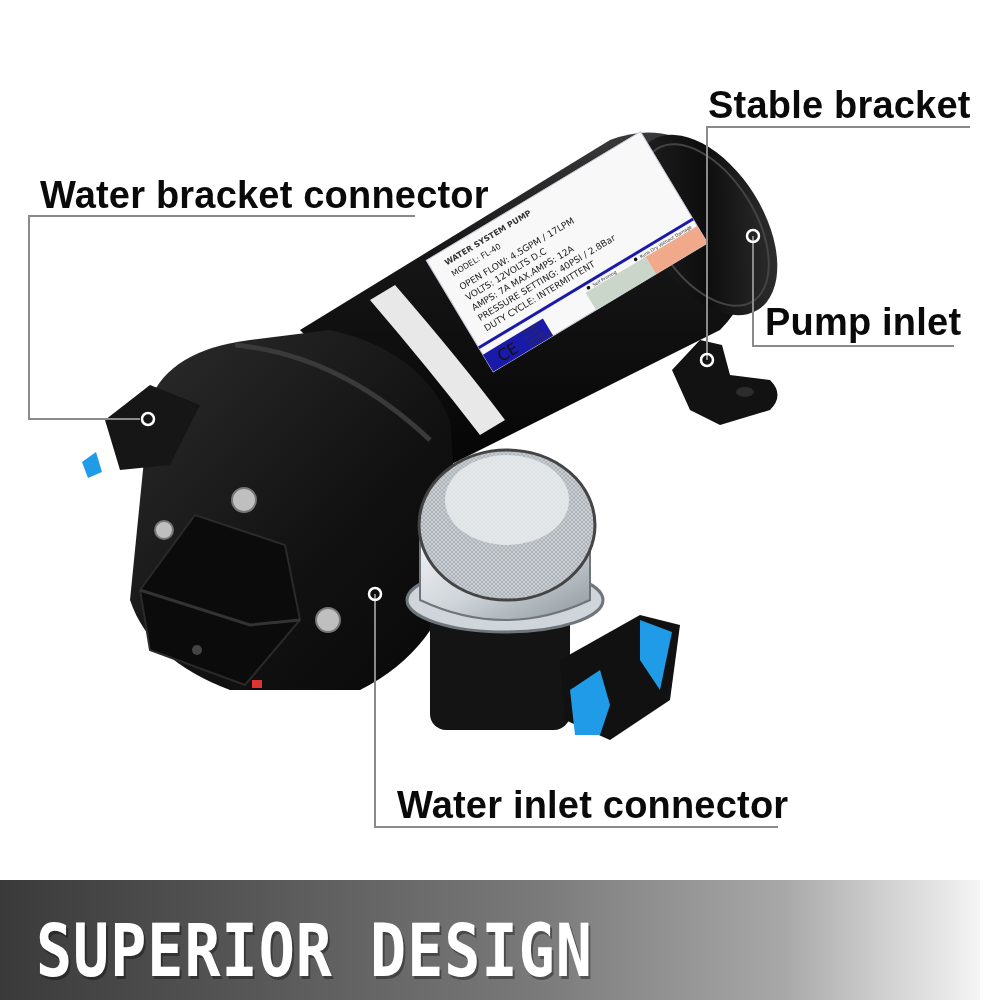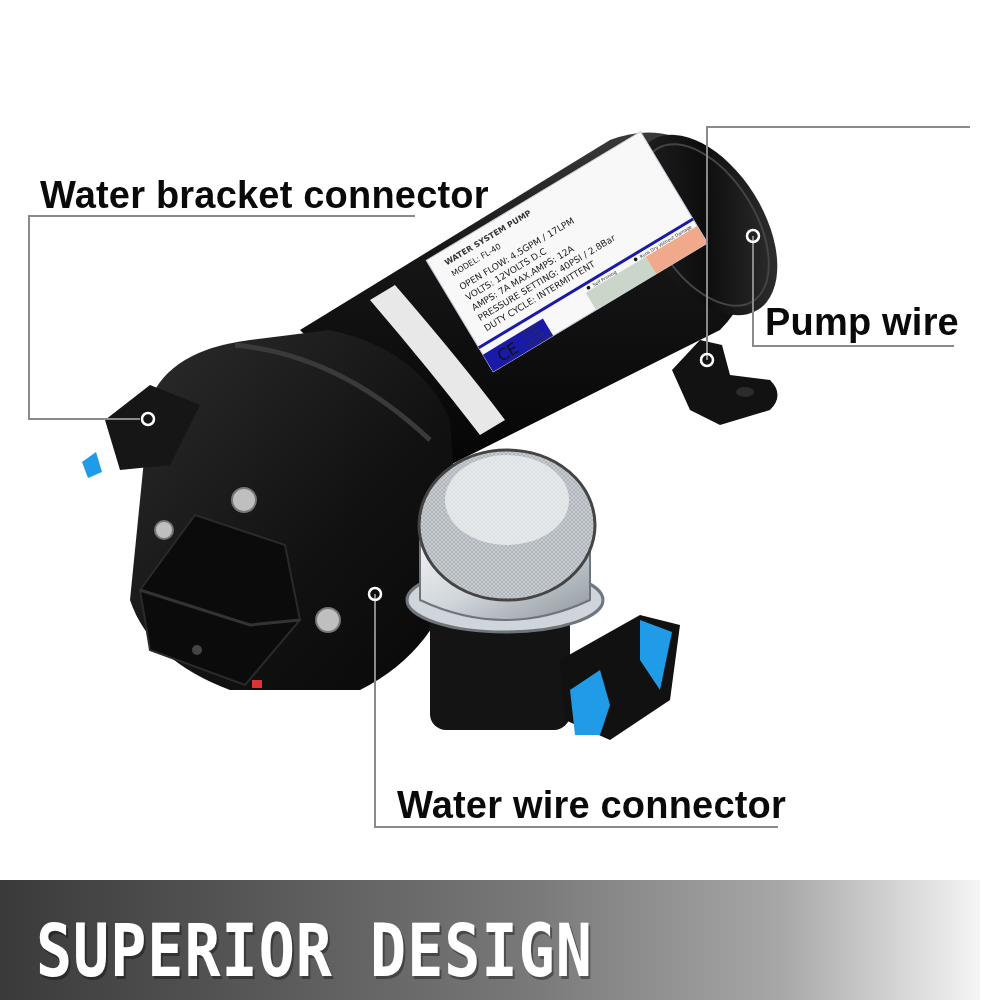--- a/index.html
+++ b/index.html
@@ -133,20 +133,21 @@
       <polyline points="778,827 375,827 375,594"></polyline>
     </g>
     <g fill="none" stroke="#ffffff" stroke-width="2.5">
       <circle cx="148" cy="419" r="6"></circle>
       <circle cx="707" cy="360" r="6"></circle>
       <circle cx="753" cy="236" r="6"></circle>
       <circle cx="375" cy="594" r="6"></circle>
     </g>
   </svg>
 
+  <div class="callout" style="left:708px; top:86px;">Stable bracket</div>
   <div class="callout" style="left:40px; top:176px;">Water bracket connector</div>
-  <div class="callout" style="left:765px; top:303px;">Pump wire</div>
-  <div class="callout" style="left:397px; top:786px;">Water wire connector</div>
+  <div class="callout" style="left:765px; top:303px;">Pump inlet</div>
+  <div class="callout" style="left:397px; top:786px;">Water inlet connector</div>
 </div>
 
 <div class="banner">
   <div class="banner-title">SUPERIOR DESIGN</div>
 </div>
 
 </body></html>

